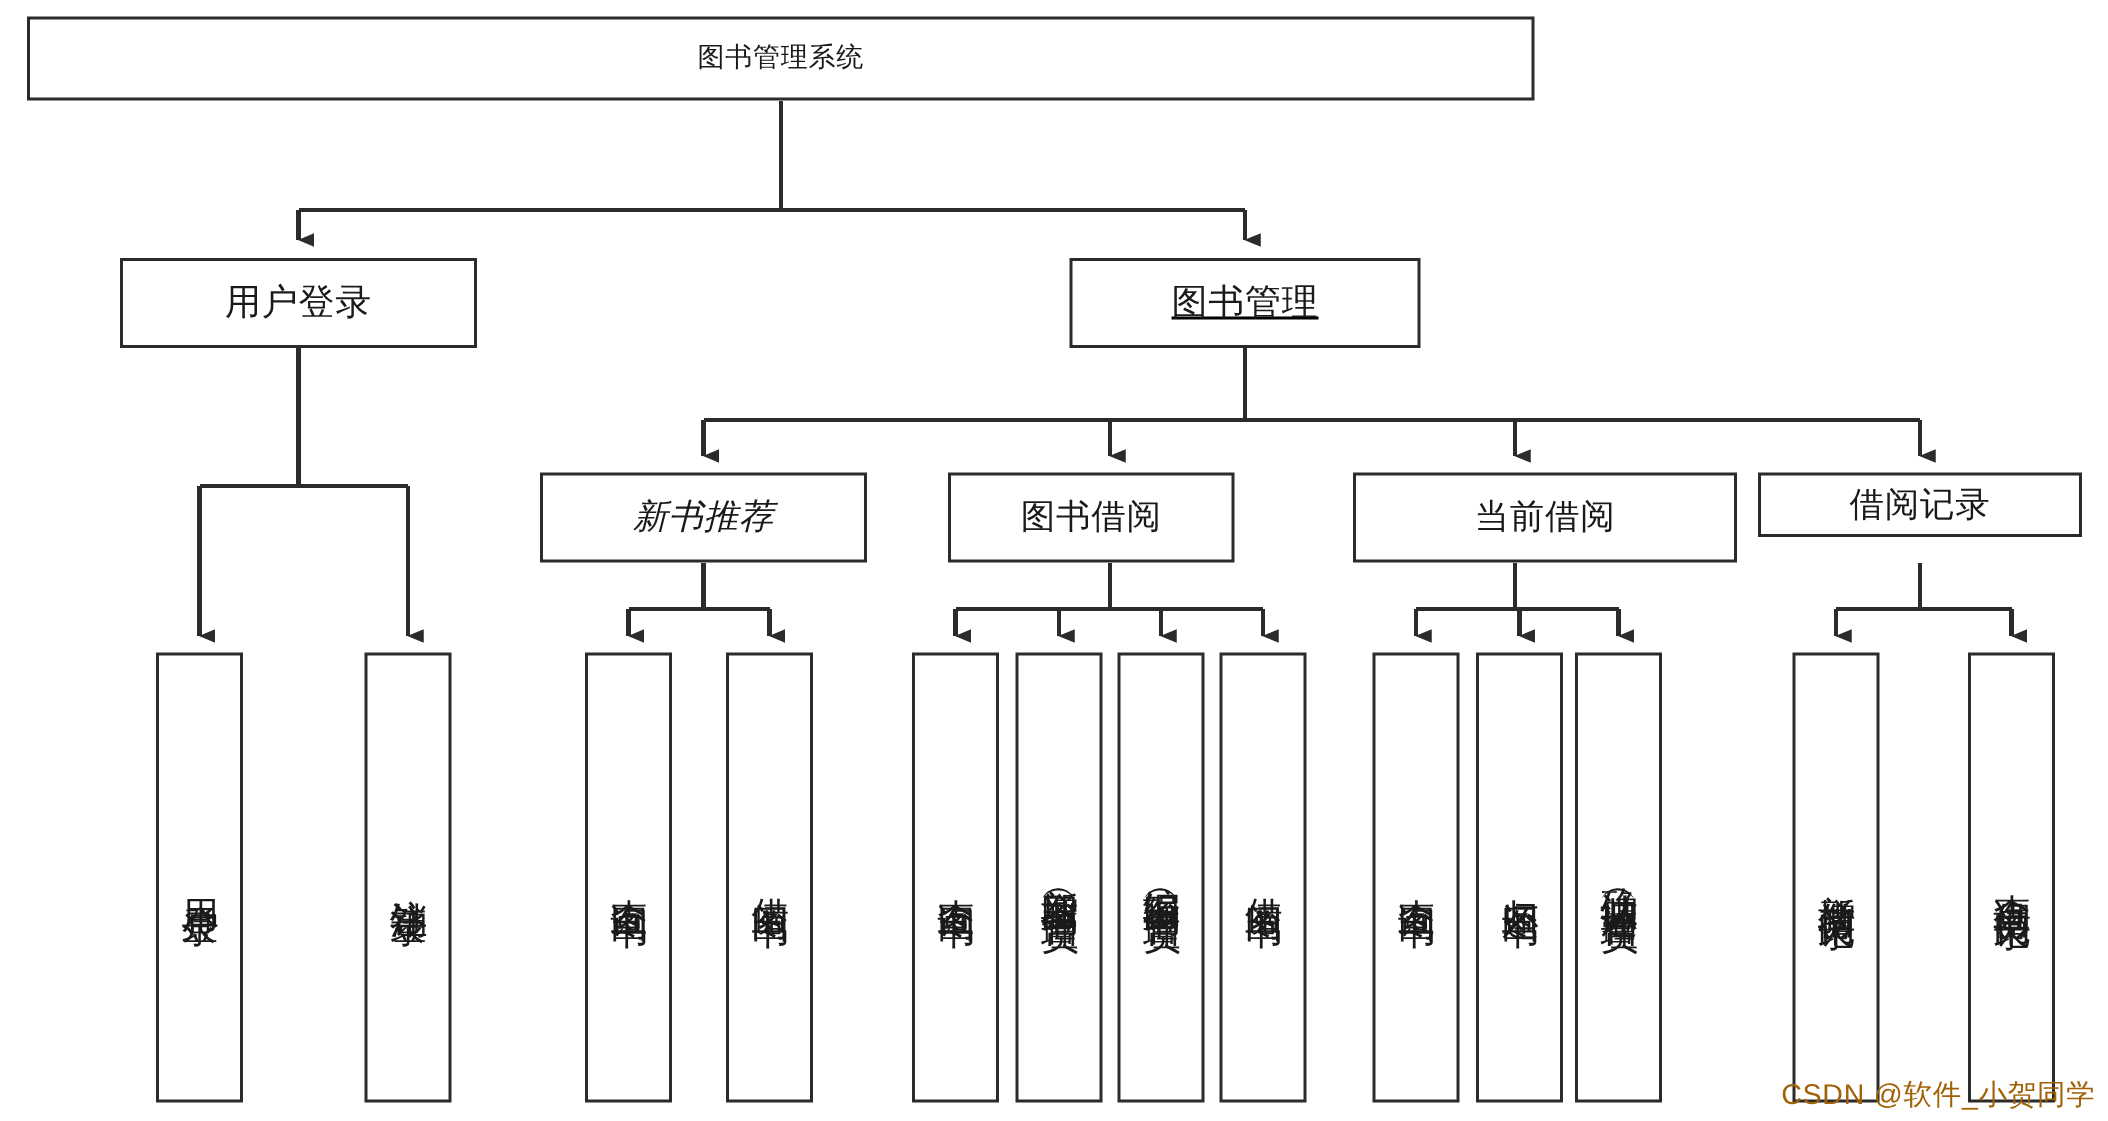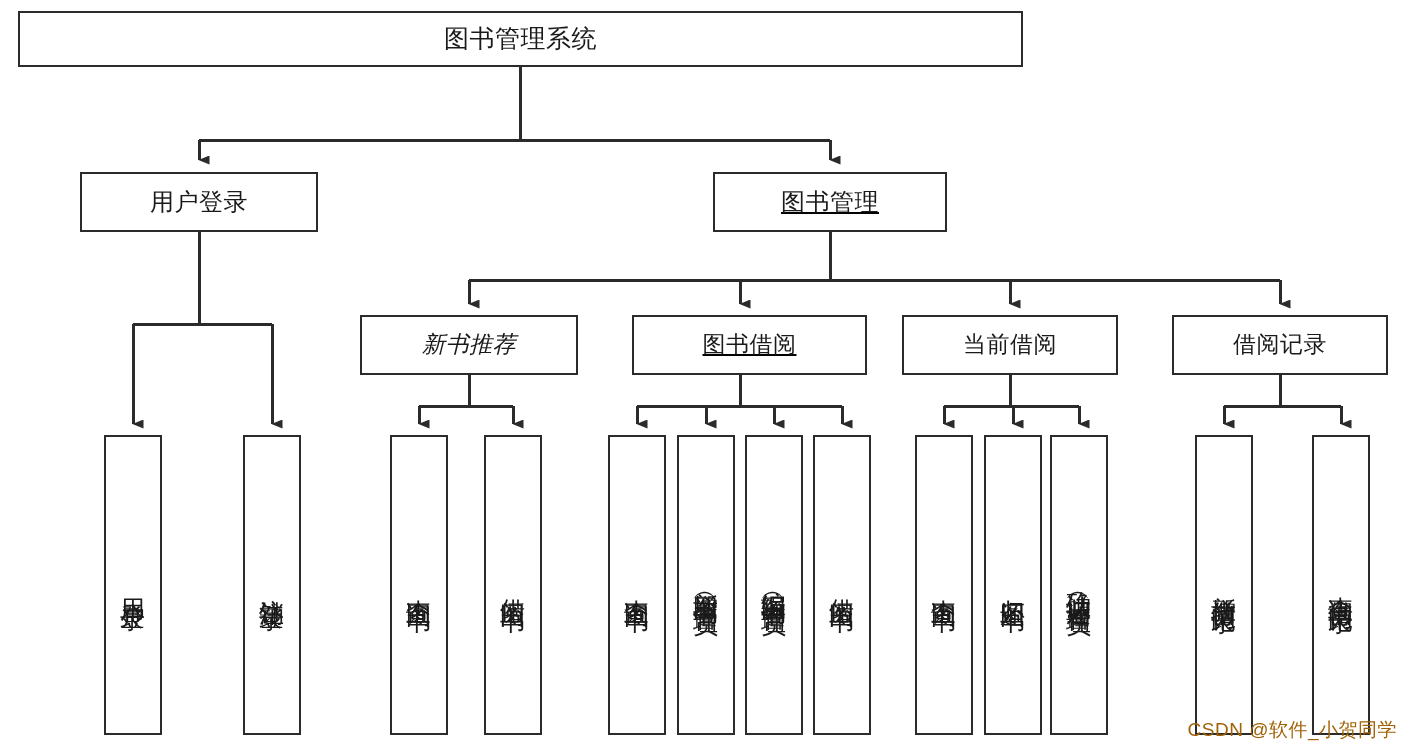--- a/index.html
+++ b/index.html
@@ -36,21 +36,21 @@
     justify-content: center;
     overflow: hidden;
   }
   .node-label {
     color: #1a1a1a;
     text-align: center;
     line-height: 1.18;
     white-space: nowrap;
     letter-spacing: 0.5px;
   }
-  .node-root .node-label { font-size: 25px; }
+  .node-root .node-label { font-size: 18px; }
   .node-l2 .node-label { font-size: 24px; }
   .node-l3 .node-label { font-size: 23px; }
 
   .node-leaf {
     align-items: center;
     justify-content: center;
   }
   .node-leaf .node-label {
     writing-mode: vertical-rl;
     text-orientation: upright;
@@ -135,27 +135,27 @@
   <div class="node-box node-l2" style="left:80px; top:172px; width:238px; height:60px;">
     <span class="node-label">用户登录</span>
   </div>
   <div class="node-box node-l2" style="left:713px; top:172px; width:234px; height:60px;text-decoration:underline;">
     <span class="node-label">图书管理</span>
   </div>
 
   <div class="node-box node-l3" style="left:360px; top:315px; width:218px; height:60px;font-style:italic;">
     <span class="node-label">新书推荐</span>
   </div>
-  <div class="node-box node-l3" style="left:632px; top:315px; width:235px; height:60px;text-decoration:underline;">
+  <div class="node-box node-l3" style="left:632px; top:315px; width:191px; height:60px;">
     <span class="node-label">图书借阅</span>
   </div>
-  <div class="node-box node-l3" style="left:902px; top:315px; width:216px; height:60px;">
+  <div class="node-box node-l3" style="left:902px; top:315px; width:256px; height:60px;">
     <span class="node-label">当前借阅</span>
   </div>
-  <div class="node-box node-l3" style="left:1172px; top:315px; width:216px; height:60px;">
+  <div class="node-box node-l3" style="left:1172px; top:315px; width:216px; height:43px;">
     <span class="node-label">借阅记录</span>
   </div>
 
   <div class="node-box node-leaf" style="left:104px; top:435px; width:58px; height:300px;">
     <span class="node-label">用户登录</span>
   </div>
   <div class="node-box node-leaf" style="left:243px; top:435px; width:58px; height:300px;">
     <span class="node-label">注销登录</span>
   </div>
 

